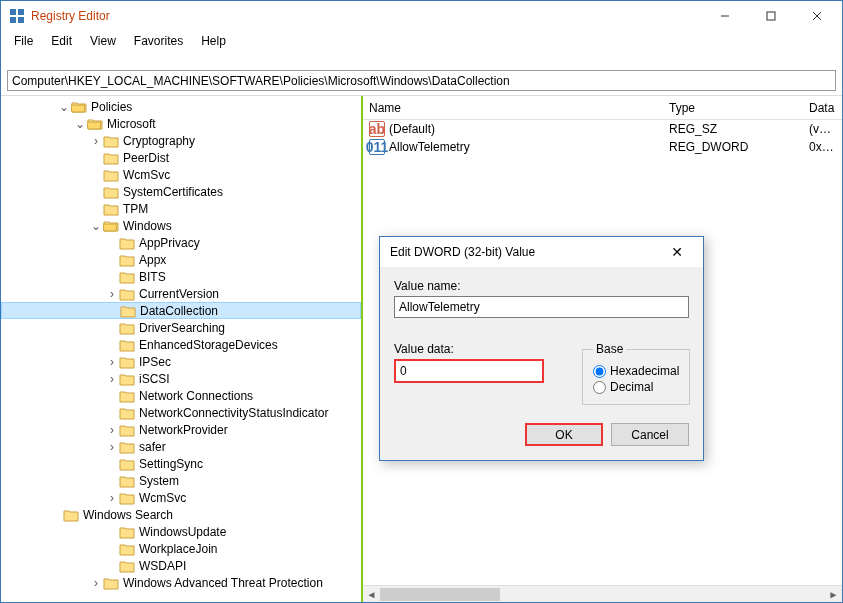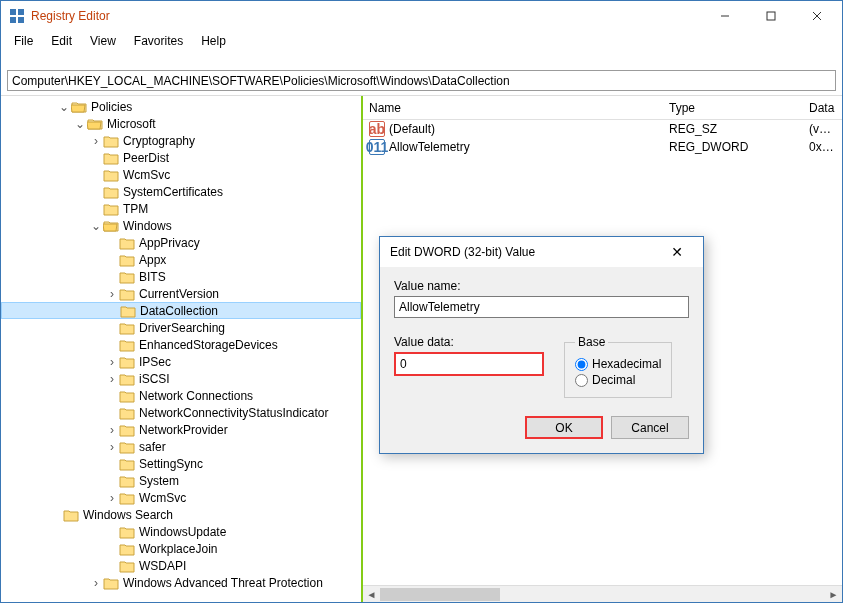--- a/index.html
+++ b/index.html
@@ -55,21 +55,21 @@
 
 
 .dialog { position:absolute; left:16px; top:140px; width:325px; background:#f0f0f0; border:1px solid #3a77b5; box-shadow:3px 3px 12px rgba(0,0,0,.25); }
 .dialog .dlg-title { height:30px; background:#fff; display:flex; align-items:center; padding:0 6px 0 10px; }
 .dialog .dlg-title .t { flex:1; }
 .dialog .dlg-title .x { width:40px; height:100%; display:flex; align-items:center; justify-content:center; font-size:14px; cursor:default;}
 .dialog .dlg-body { padding:12px 14px 14px 14px; }
 .dialog label { display:block; margin-bottom:3px; }
 .dialog input[type=text] { width:100%; height:22px; border:1px solid #7a7a7a; padding:2px 4px; background:#fff; }
 .dialog input[readonly] { background:#fff; }
-.dialog .row2 { display:flex; gap:20px; margin-top:17px; }
+.dialog .row2 { display:flex; gap:38px; margin-top:24px; }
 .dialog .vdata { flex:0 0 150px; }
 .dialog .vdata input { border:2px solid #e33; height:24px; }
 .dialog fieldset { border:1px solid #c9c9c9; padding:6px 10px 8px 10px; }
 .dialog fieldset legend { padding:0 3px; }
 .dialog .radio-row { display:flex; align-items:center; gap:4px; margin:2px 0; }
 .dialog .buttons { display:flex; justify-content:flex-end; gap:8px; margin-top:18px; }
 .dialog .buttons button { width:78px; height:23px; background:#e1e1e1; border:1px solid #adadad; cursor:default;}
 .dialog .buttons button.primary { border:2px solid #e33; background:#e1e1e1; }
 
 svg { display:block; }

